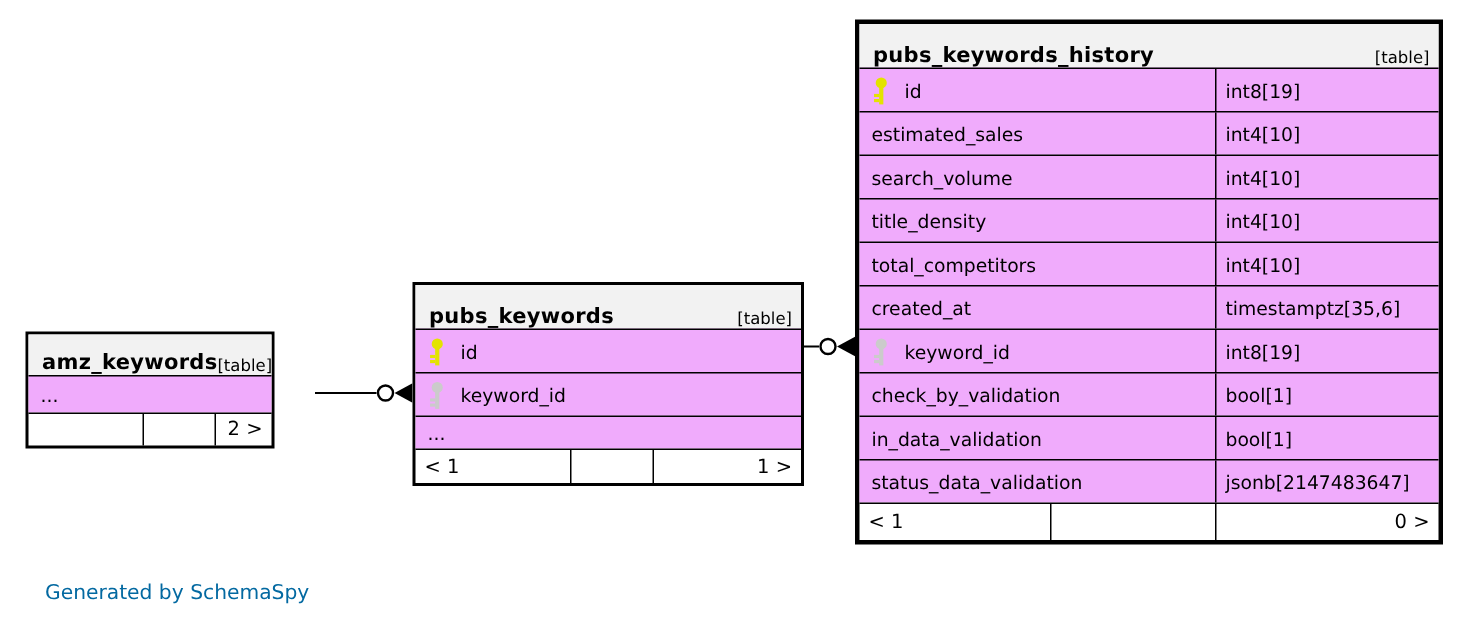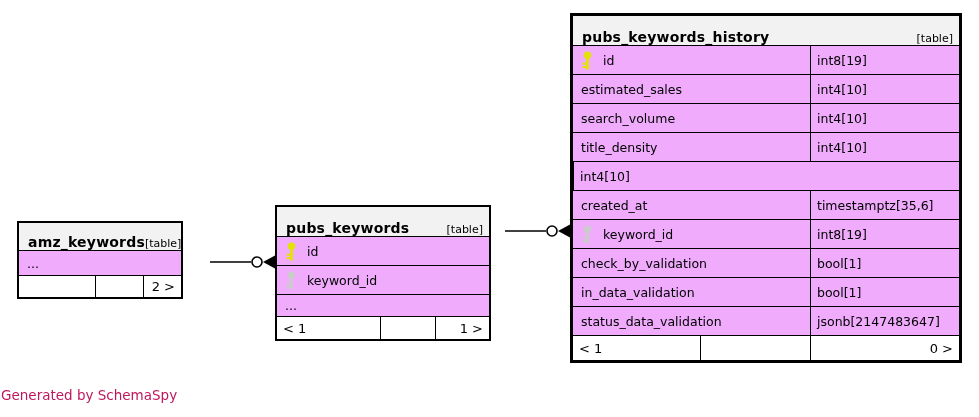--- a/index.html
+++ b/index.html
@@ -69,21 +69,21 @@
   .tfoot .fcell.right { justify-content: flex-end; flex: 1 1 auto; }
 
   
   #tbl-amz { left: 17px; top: 221px; width: 166px; }
   #tbl-amz .tbl-header { height: 27px; }
   #tbl-amz .row { height: 25px; }
   #tbl-amz .tfoot { height: 22px; }
   #tbl-amz .fcell.c1 { flex: 0 0 76px; }
   #tbl-amz .fcell.c2 { flex: 0 0 48px; }
 
-  #tbl-pubs { left: 275px; top: 188px; width: 216px; margin-top: 17px; }
+  #tbl-pubs { left: 275px; top: 188px; width: 261px; }
   #tbl-pubs .tbl-header { height: 29px; }
   #tbl-pubs .row { height: 29px; }
   #tbl-pubs .row.short { height: 22px; }
   #tbl-pubs .tfoot { height: 23px; }
   #tbl-pubs .fcell.c1 { flex: 0 0 103px; }
   #tbl-pubs .fcell.c2 { flex: 0 0 55px; }
 
   #tbl-hist { left: 570px; top: 13px; width: 392px; }
   #tbl-hist .tbl-header { height: 29px; }
   #tbl-hist .row { height: 29px; }
@@ -95,24 +95,24 @@
   .rel-overlay {
     position: absolute;
     left: 0; top: 0;
     width: 979px; height: 417px;
     pointer-events: none;
   }
 
   
   .gen-note {
     position: absolute;
-    left: 1px;
+    left: 30px;
     top: 387px;
     font-size: 13.5px;
-    color: #be185d;
+    color: #0369a1;
   }
 </style>
 </head>
 <body>
 
 <div class="canvas">
 
   <svg class="rel-overlay" viewBox="0 0 979 417" xmlns="http://www.w3.org/2000/svg">
     <g>
       <line x1="210" y1="262" x2="251" y2="262" stroke="#000" stroke-width="1.4"></line>
@@ -206,20 +206,21 @@
       <div class="cell name no-icon">search_volume</div>
       <div class="cell type">int4[10]</div>
     </div>
 
     <div class="row">
       <div class="cell name no-icon">title_density</div>
       <div class="cell type">int4[10]</div>
     </div>
 
     <div class="row">
+      <div class="cell name no-icon">total_competitors</div>
       <div class="cell type">int4[10]</div>
     </div>
 
     <div class="row">
       <div class="cell name no-icon">created_at</div>
       <div class="cell type">timestamptz[35,6]</div>
     </div>
 
     <div class="row">
       <div class="cell name">

